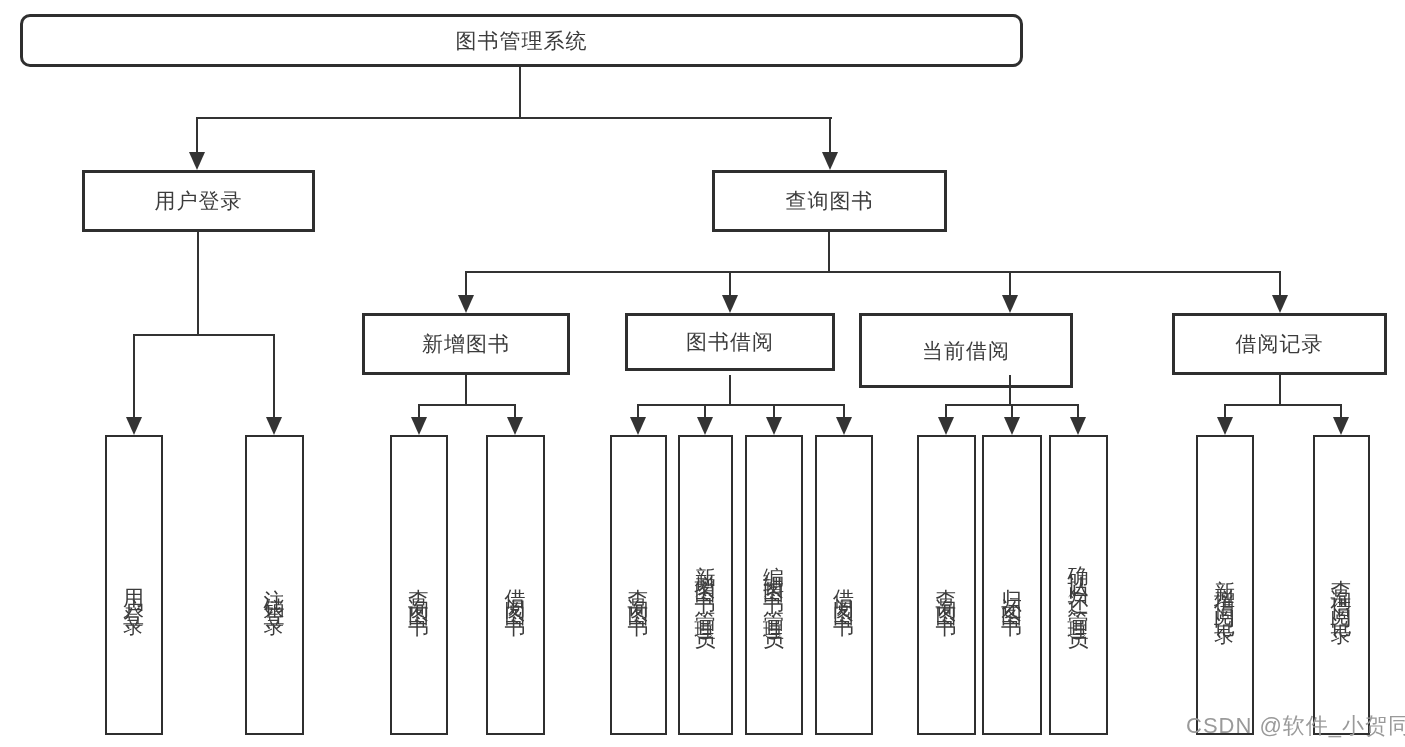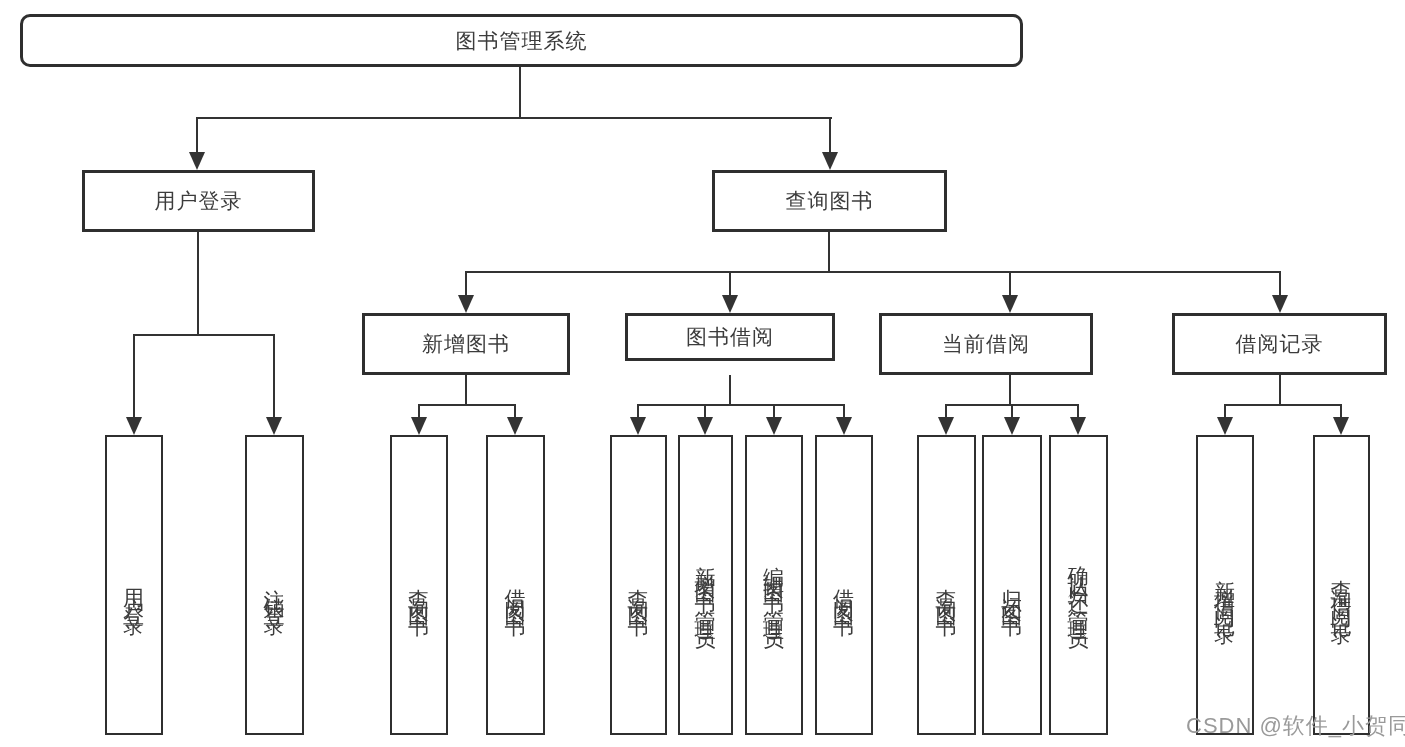--- a/index.html
+++ b/index.html
@@ -68,24 +68,24 @@
   <div class="hbox" style="left:82px; top:170px; width:233px; height:62px;">
     <span>用户登录</span>
   </div>
   <div class="hbox" style="left:712px; top:170px; width:235px; height:62px;">
     <span>查询图书</span>
   </div>
 
   <div class="hbox" style="left:362px; top:313px; width:208px; height:62px;">
     <span>新增图书</span>
   </div>
-  <div class="hbox" style="left:625px; top:313px; width:210px; height:48px;">
+  <div class="hbox" style="left:625px; top:313px; width:210px; height:58px;">
     <span>图书借阅</span>
   </div>
-  <div class="hbox" style="left:879px; top:313px; width:214px; height:62px;">
+  <div class="hbox" style="left:859px; top:313px; width:214px; height:75px;">
     <span>当前借阅</span>
   </div>
   <div class="hbox" style="left:1172px; top:313px; width:215px; height:62px;">
     <span>借阅记录</span>
   </div>
 
   <div class="vbox" style="left:105px; top:435px; width:58px; height:300px;">
     <div class="vtext">用户登录</div>
   </div>
   <div class="vbox" style="left:245px; top:435px; width:59px; height:300px;">

